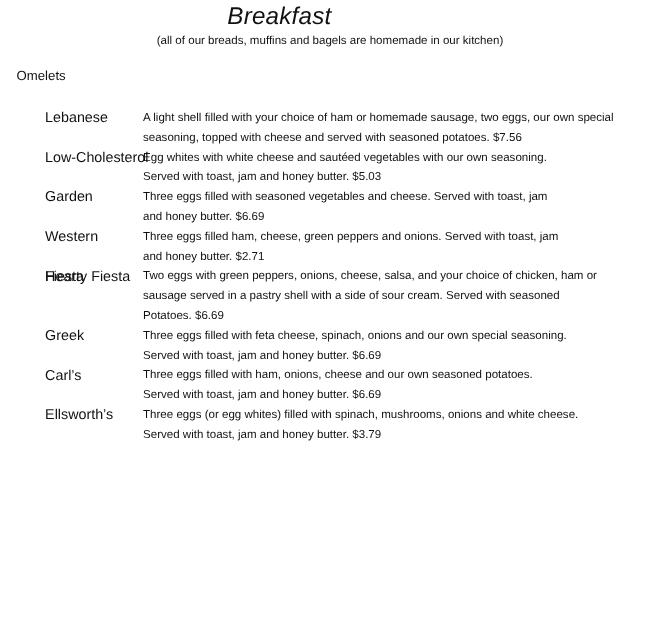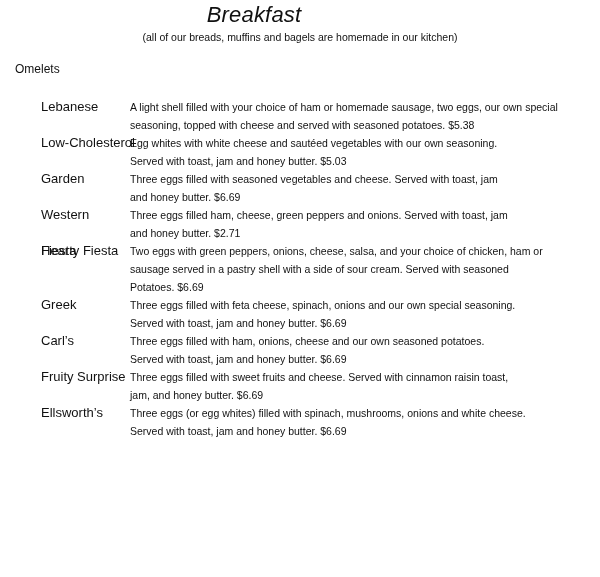--- a/index.html
+++ b/index.html
@@ -74,21 +74,21 @@
 <body>
 
 <div class="title">Breakfast</div>
 <div class="subtitle">(all of our breads, muffins and bagels are homemade in our kitchen)</div>
 <div class="section-heading">Omelets</div>
 
 <div class="menu-list">
   <div class="menu-item">
     <span class="item-name">Lebanese</span>
     <div class="item-desc">A light shell filled with your choice of ham or homemade sausage, two eggs, our own special
-seasoning, topped with cheese and served with seasoned potatoes. $5.38</div>
+seasoning, topped with cheese and served with seasoned potatoes. $7.56</div>
   </div>
   <div class="menu-item">
     <span class="item-name">Low-Cholesterol</span>
     <div class="item-desc">Egg whites with white cheese and sautéed vegetables with our own seasoning.
 Served with toast, jam and honey butter. $5.03</div>
   </div>
   <div class="menu-item">
     <span class="item-name">Garden</span>
     <div class="item-desc">Three eggs filled with seasoned vegetables and cheese. Served with toast, jam
  and honey butter. $6.69</div>
@@ -111,24 +111,19 @@
     <span class="item-name">Greek</span>
     <div class="item-desc">Three eggs filled with feta cheese, spinach, onions and our own special seasoning.
 Served with toast, jam and honey butter. $6.69</div>
   </div>
   <div class="menu-item">
     <span class="item-name">Carl’s</span>
     <div class="item-desc">Three eggs filled with ham, onions, cheese and our own seasoned potatoes.
 Served with toast, jam and honey butter. $6.69</div>
   </div>
   <div class="menu-item">
-    <span class="item-name">Fruity Surprise</span>
-    <div class="item-desc">Three eggs filled with sweet fruits and cheese. Served with cinnamon raisin toast,
-jam, and honey butter. $6.69</div>
-  </div>
-  <div class="menu-item">
   </div>
   <div class="menu-item">
     <span class="item-name">Ellsworth’s</span>
     <div class="item-desc">Three eggs (or egg whites) filled with spinach, mushrooms, onions and white cheese.
-Served with toast, jam and honey butter. $6.69</div>
+Served with toast, jam and honey butter. $3.79</div>
   </div>
 </div>
 
 </body></html>

